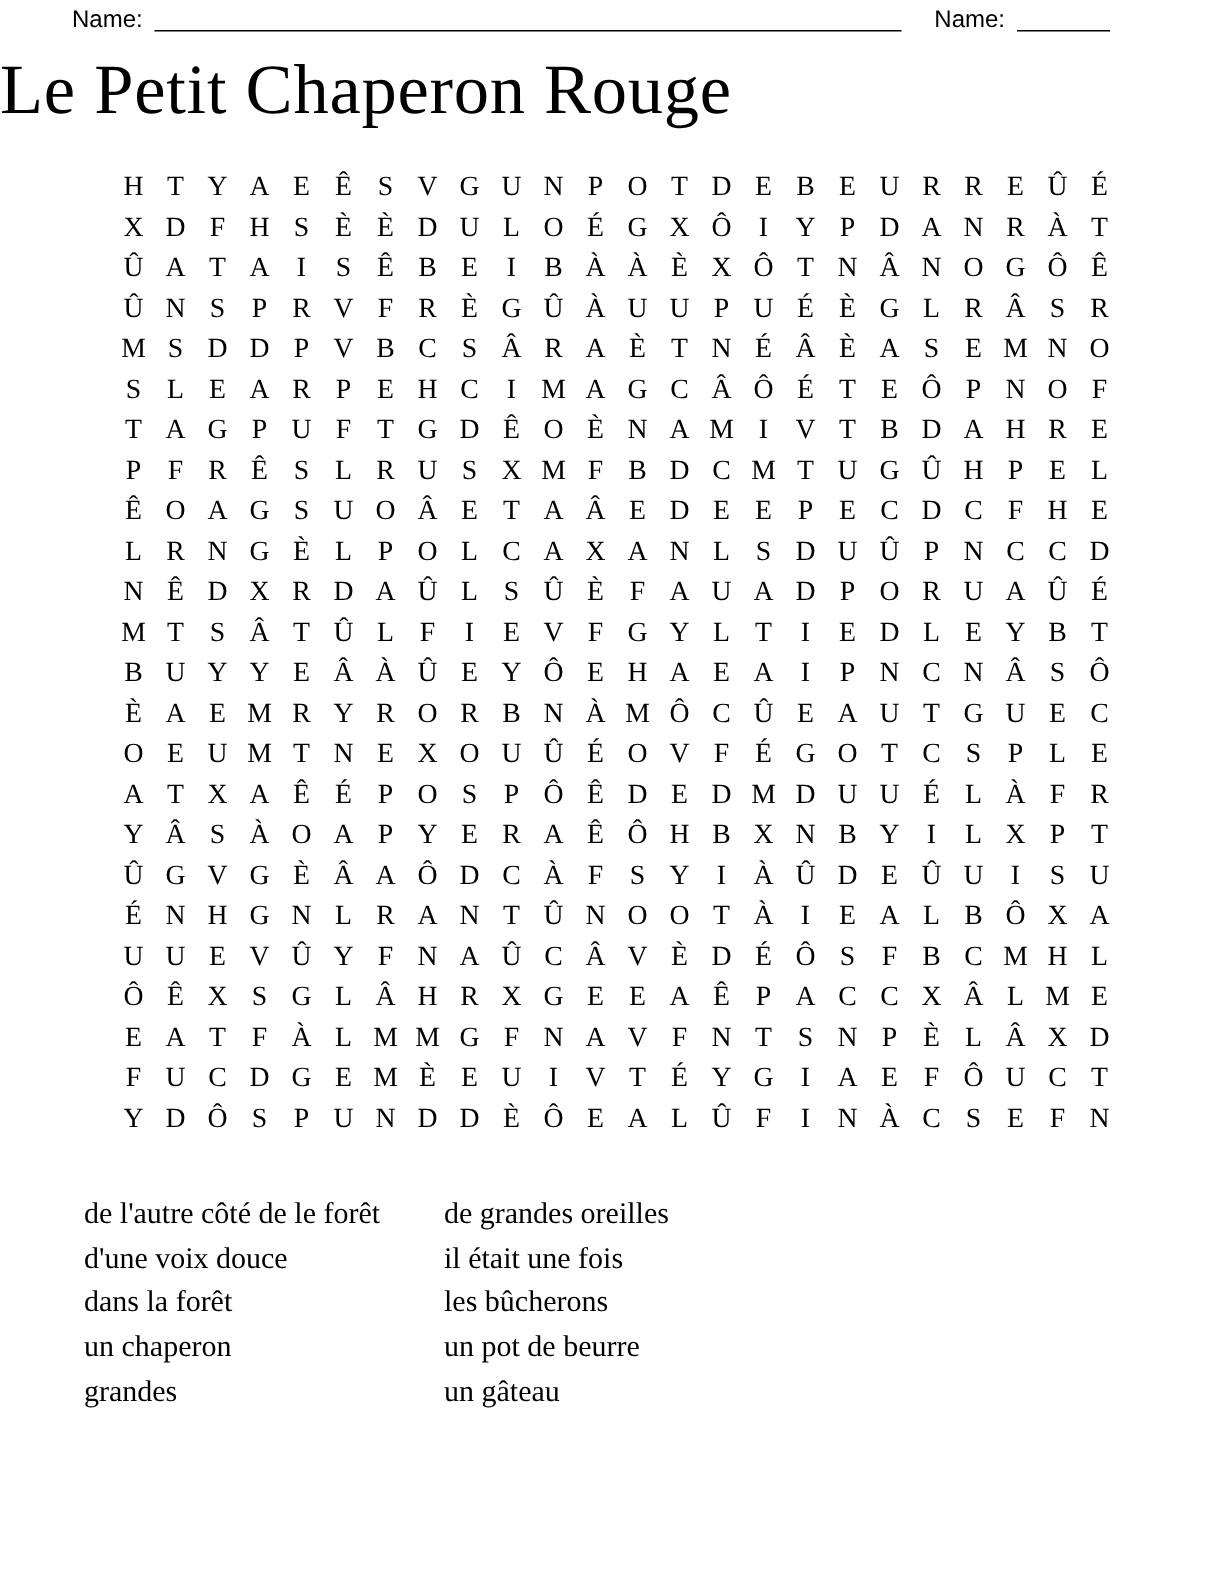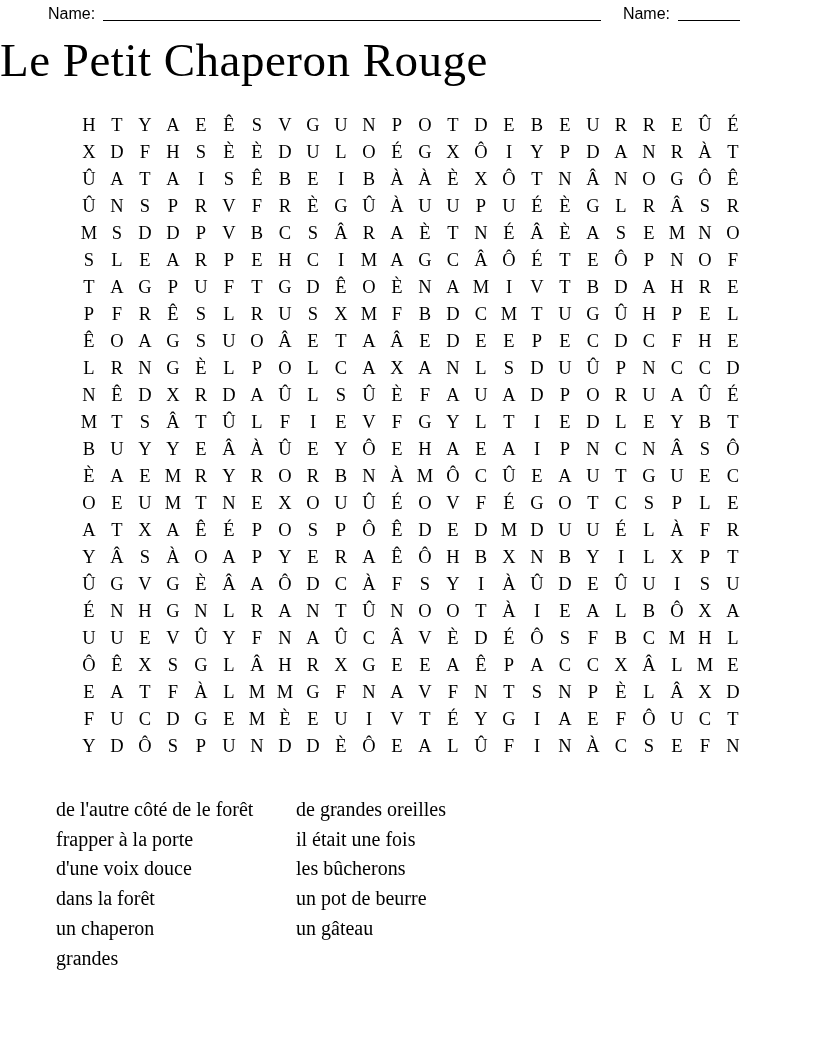--- a/index.html
+++ b/index.html
@@ -730,21 +730,20 @@
       <span class="grid-cell">S</span>
       <span class="grid-cell">E</span>
       <span class="grid-cell">F</span>
       <span class="grid-cell">N</span>
     </div>
   </div>
 
 <div class="word-list">
   <div class="word-column">
       <div class="word-item">de l'autre côté de le forêt</div>
-      <div class="word-item">frapper à la porte</div>
       <div class="word-item">d'une voix douce</div>
       <div class="word-item">dans la forêt</div>
       <div class="word-item">un chaperon</div>
       <div class="word-item">grandes</div>
     </div>
   <div class="word-column">
       <div class="word-item">de grandes oreilles</div>
       <div class="word-item">il était une fois</div>
       <div class="word-item">les bûcherons</div>
       <div class="word-item">un pot de beurre</div>

